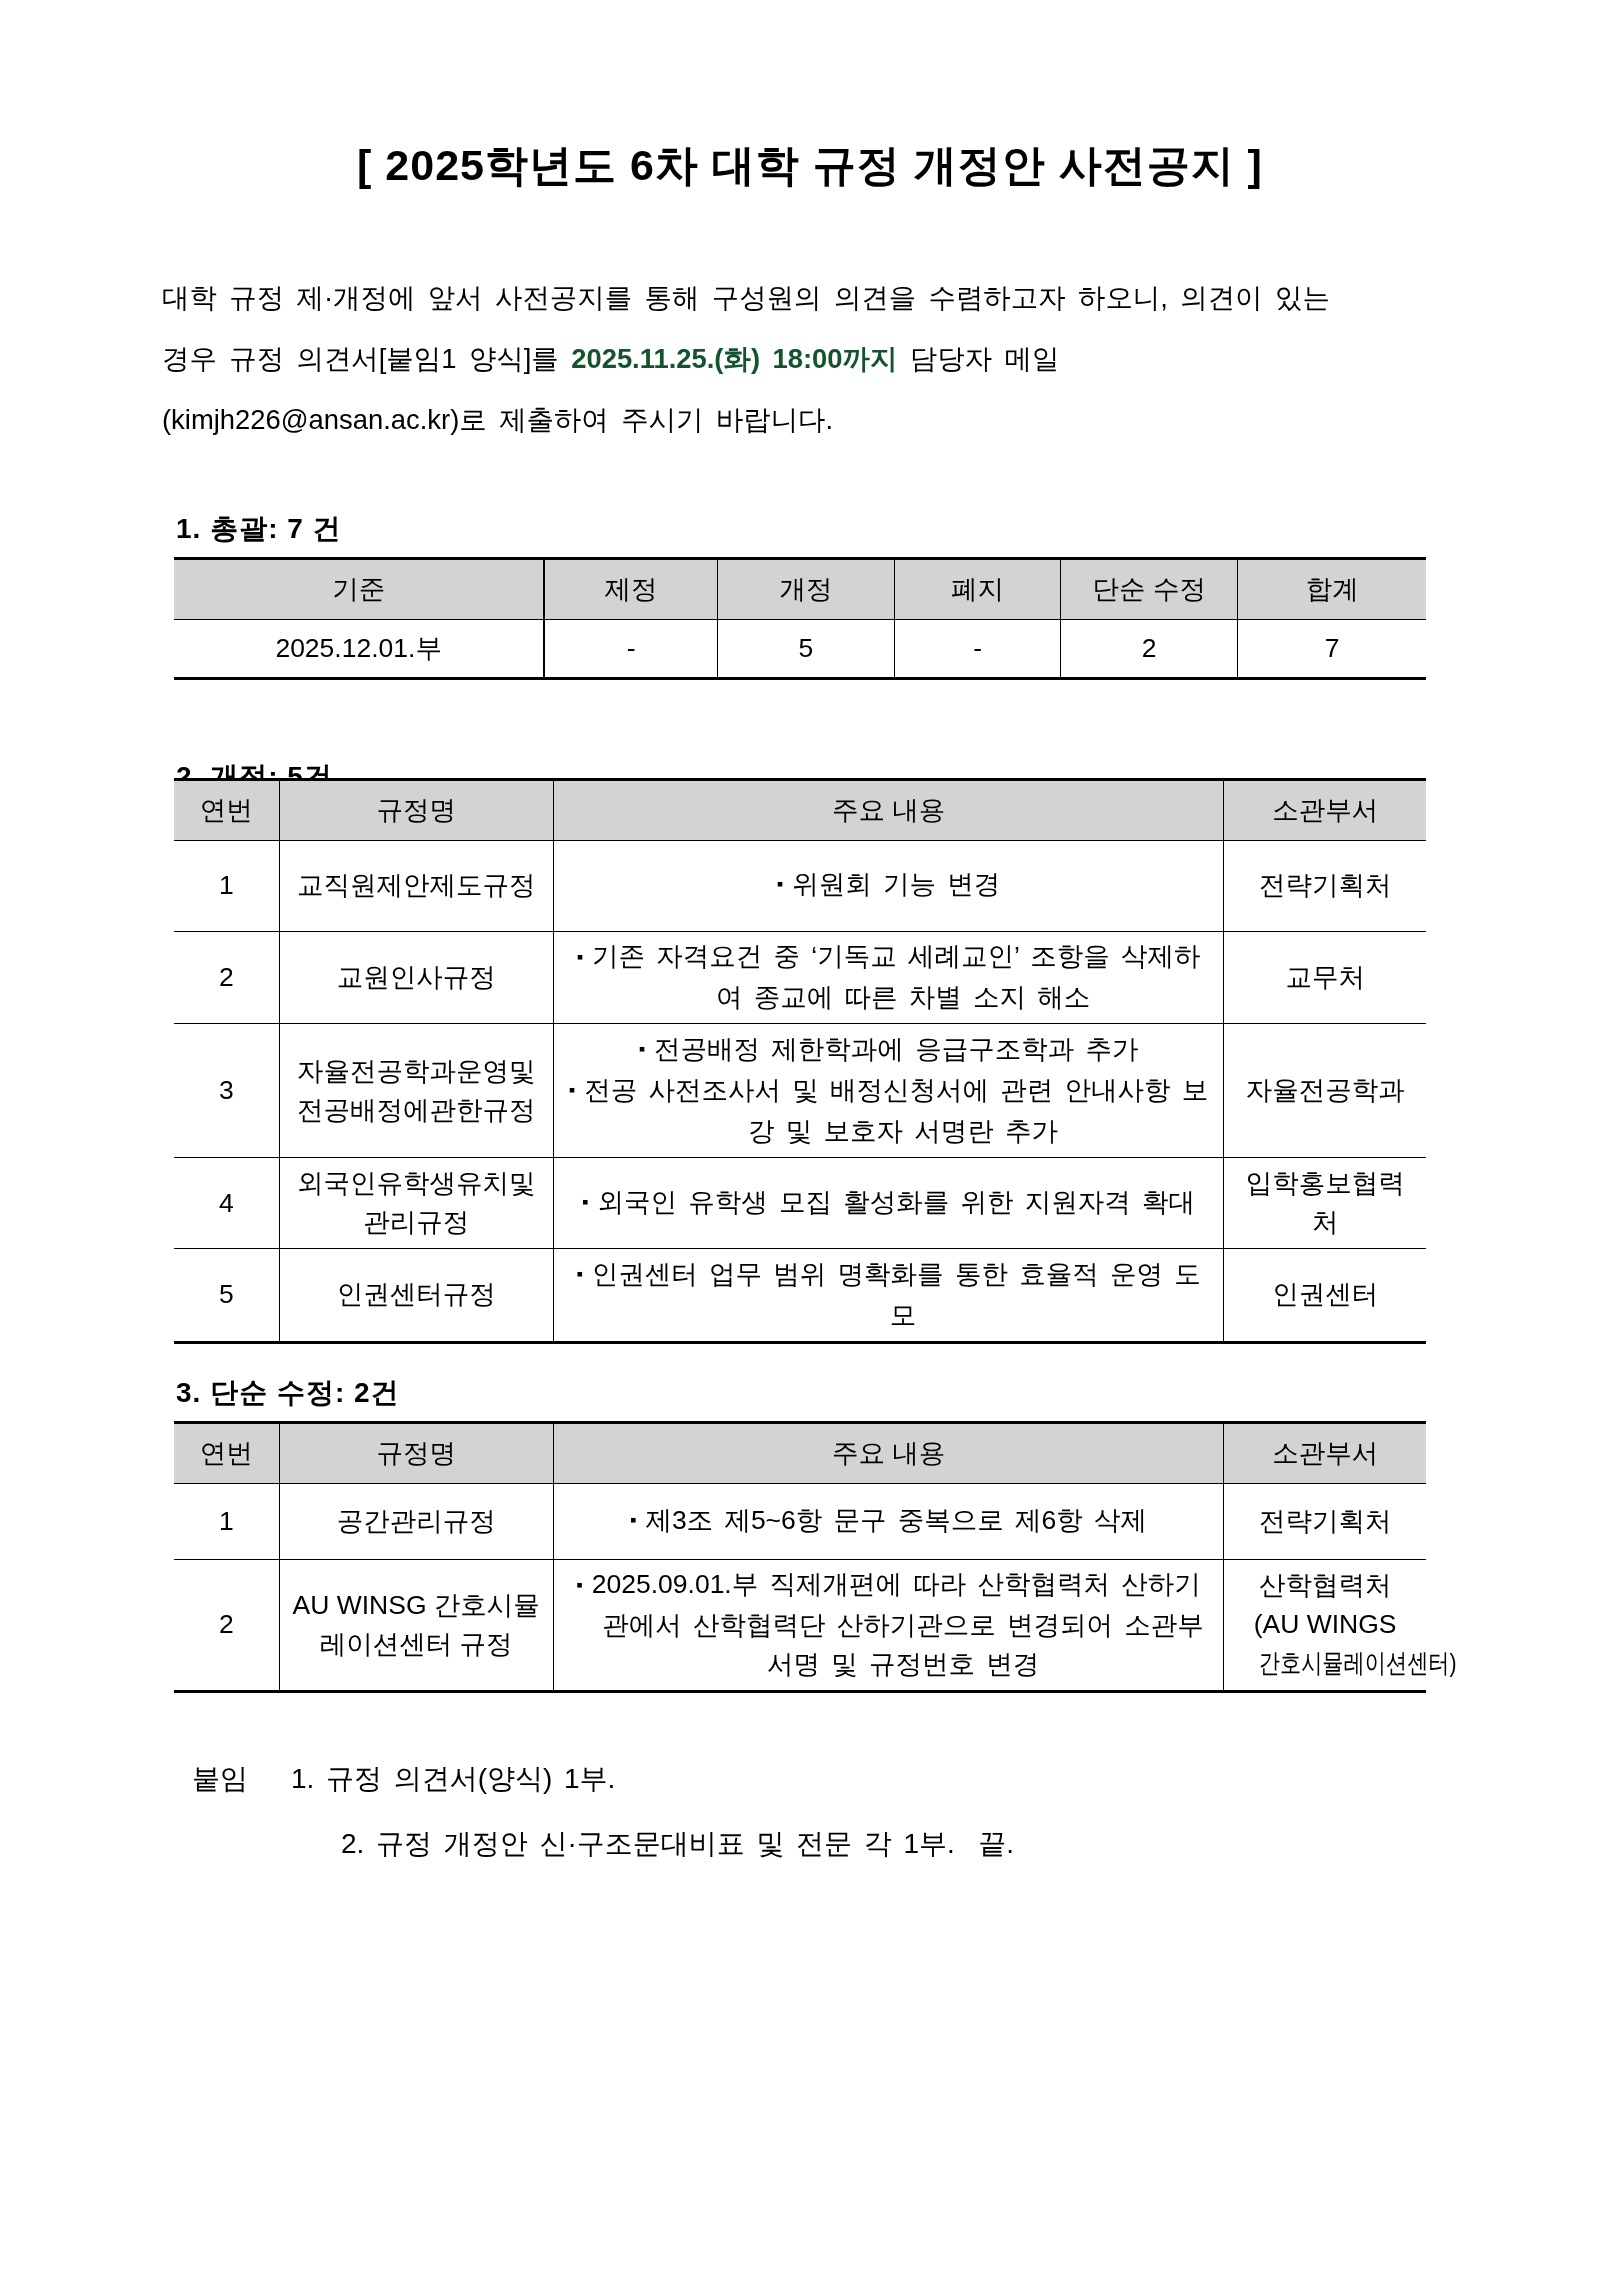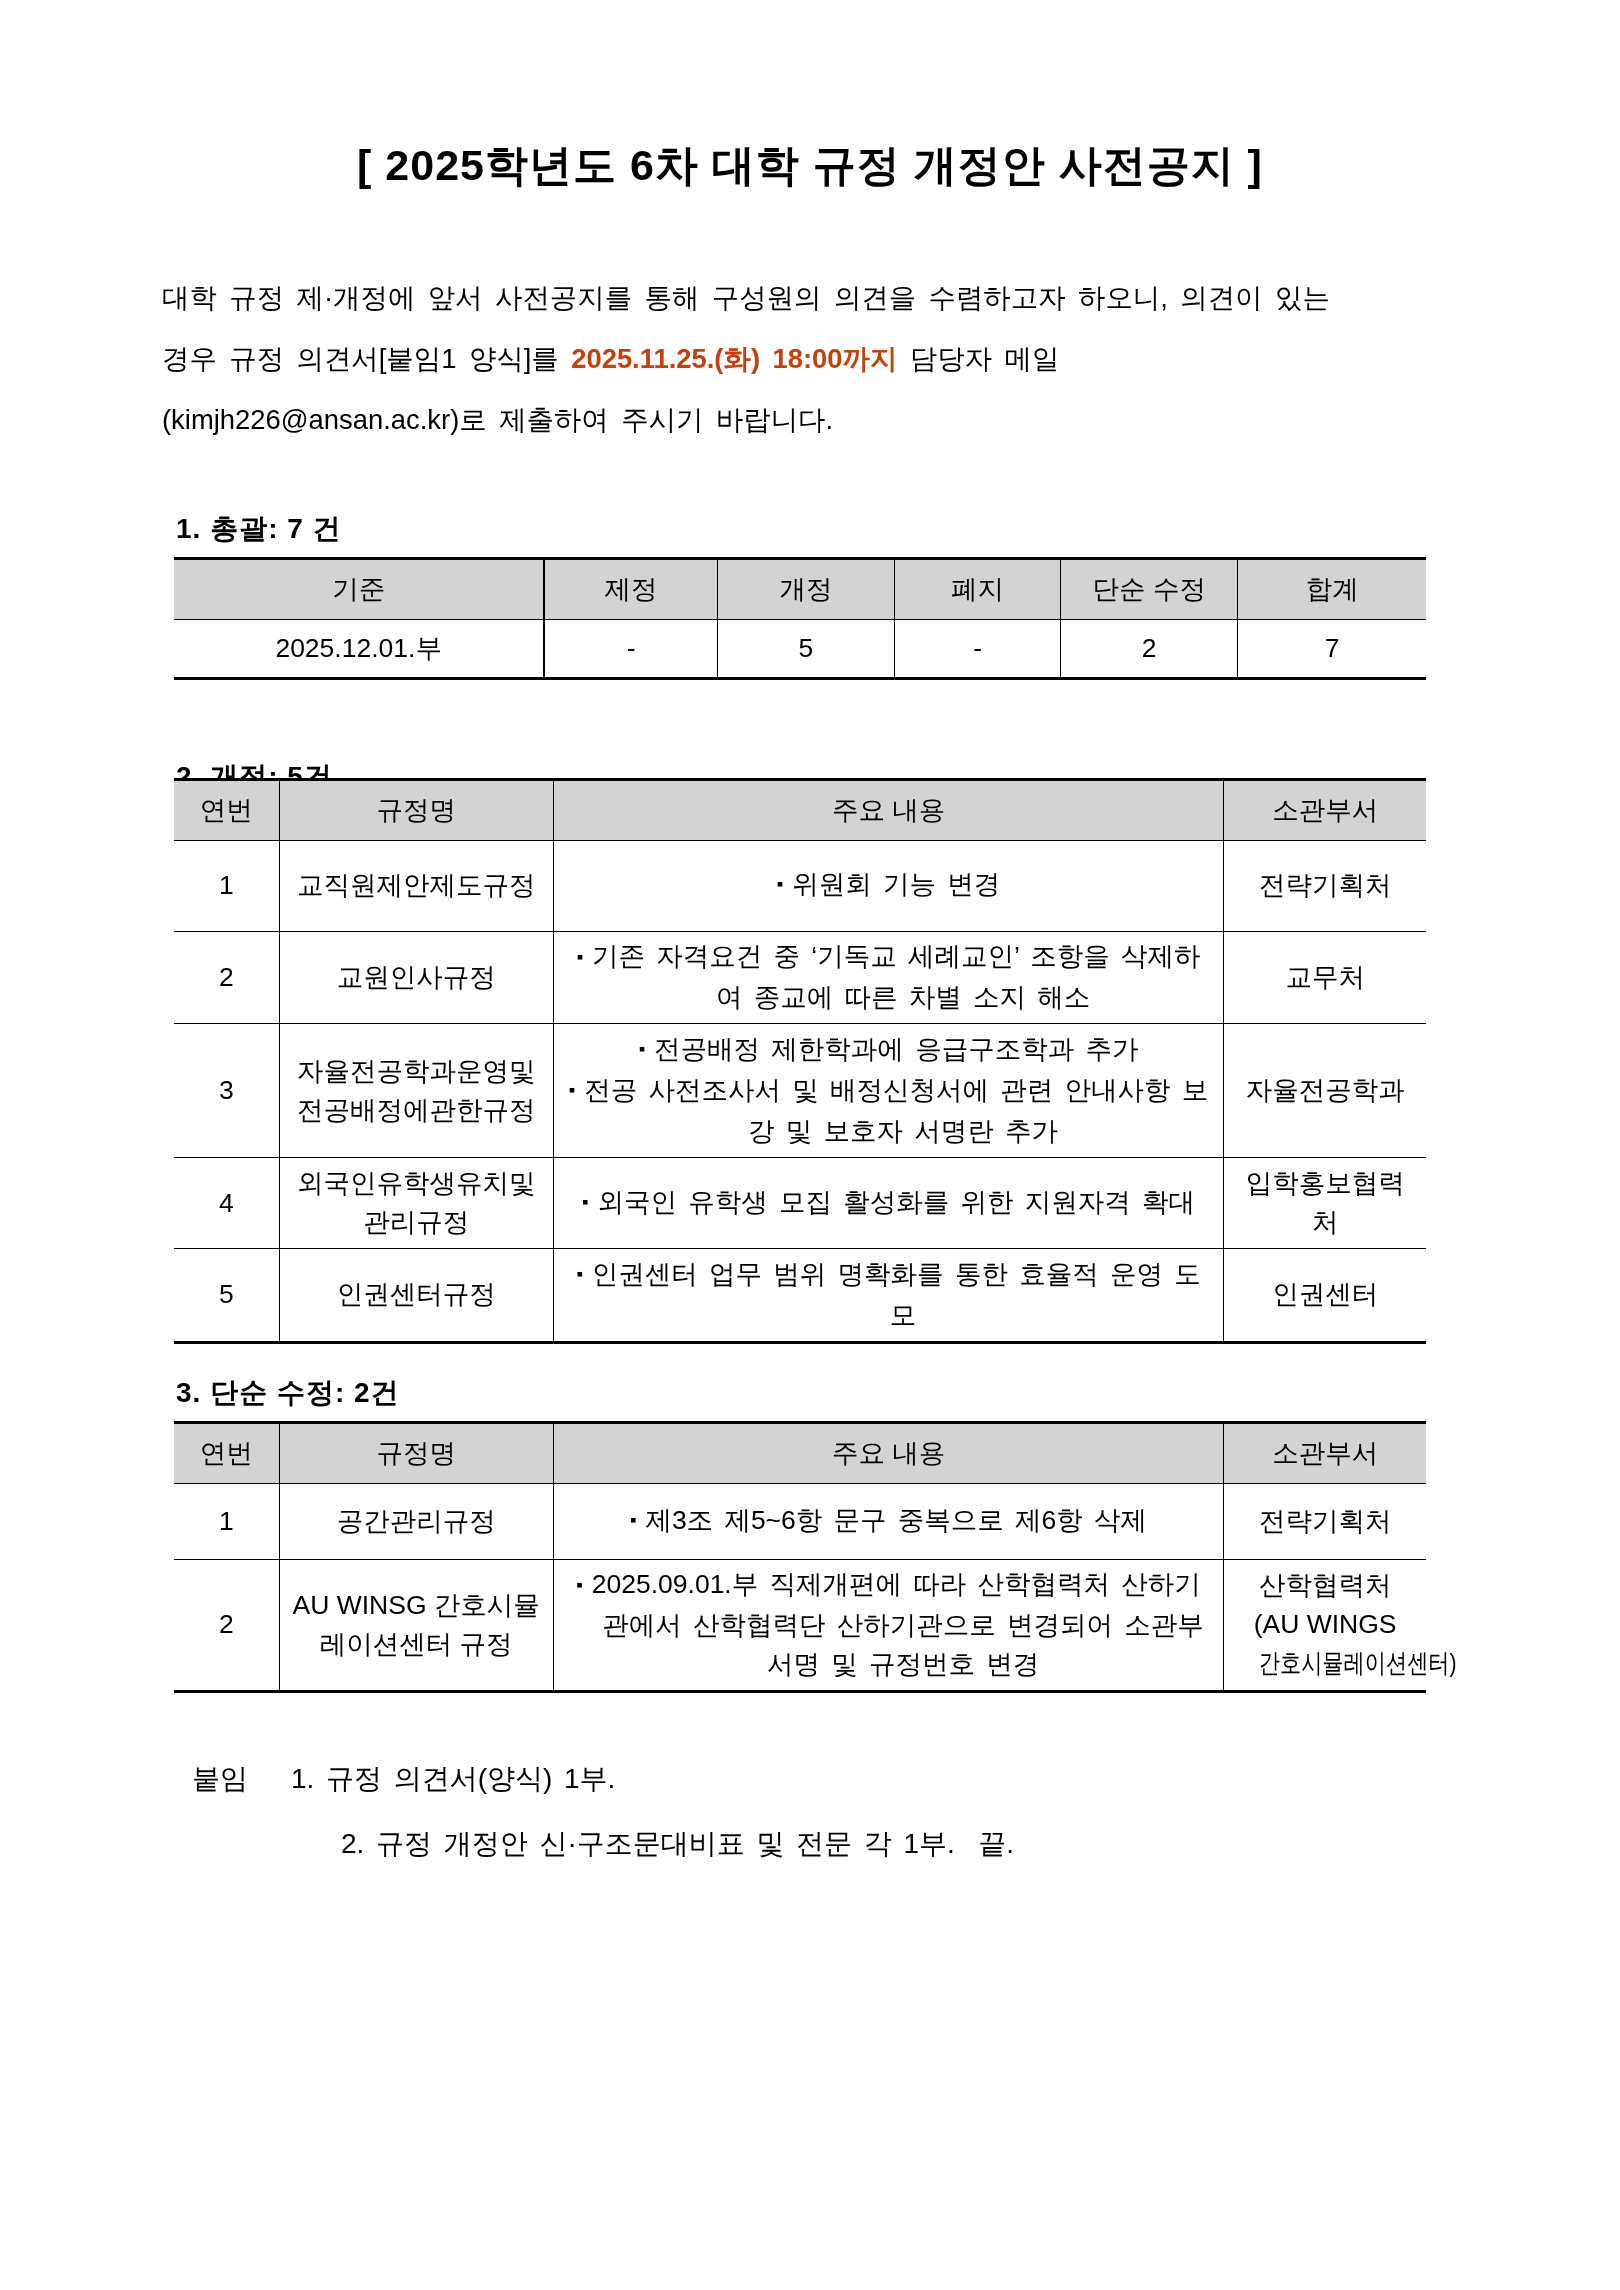--- a/index.html
+++ b/index.html
@@ -20,21 +20,21 @@
     font-weight: bold;
     letter-spacing: 1px;
   }
   .intro {
     position: absolute;
     top: 267px; left: 162px; width: 1279px;
     font-size: 27.4px;
     line-height: 61px;
     word-spacing: 4.9px;
   }
-  .deadline { color: #c2410c; font-weight: bold; }
+  .deadline { color: #14532d; font-weight: bold; }
   .b { font-weight: normal; }
 
   .sec-heading {
     position: absolute;
     font-size: 28px;
     font-weight: bold;
     letter-spacing: 1px;
   }
   #sec1-heading { top: 510px;  left: 176px; }
   #sec2-heading { top: 758px;  left: 176px; }

